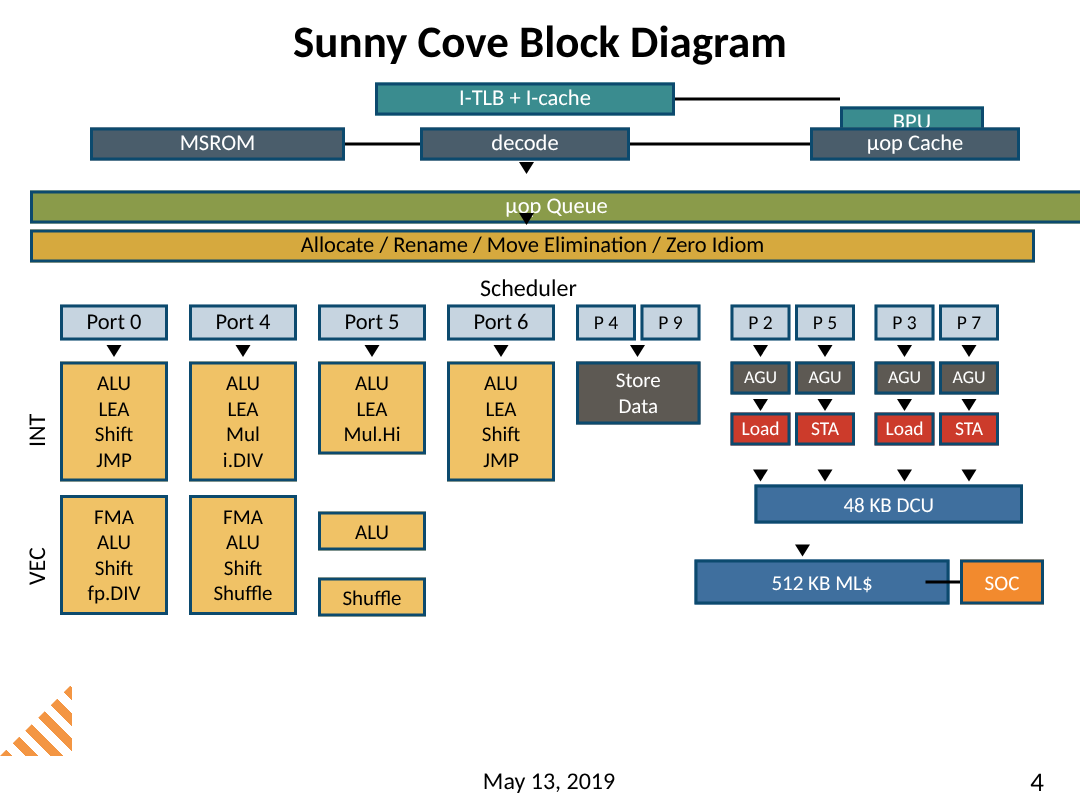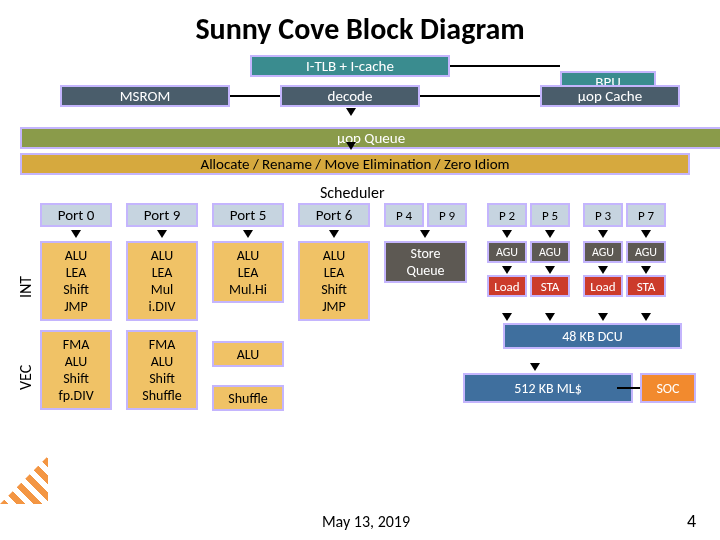--- a/index.html
+++ b/index.html
@@ -15,21 +15,21 @@
     font-size: 30px;
     font-weight: bold;
     padding: 10px 0 8px 0;
   }
   .diagram {
     position: relative;
     width: 100%;
     padding: 0 18px;
   }
   .box {
-    border: 2px solid #c4b5fd;
+    border: 2px solid #0c4a6e;
     text-align: center;
     font-size: 15px;
     display:flex; align-items:center; justify-content:center;
     position: absolute;
   }
   
   .c-teal   { background:#3a8c8f; color:#fff; }
   .c-slate  { background:#4a5d6b; color:#fff; }
   .c-olive  { background:#8a9b4a; color:#fff; }
   .c-gold   { background:#d6a93e; color:#000; }
@@ -103,21 +103,21 @@
 
   <div class="box c-olive" style="left:20px; top:72px; width:702px; height:22px;">µop Queue</div>
   <div class="arrow" style="left:346px; top:53px;"></div>
 
   <div class="box c-gold" style="left:20px; top:98px; width:670px; height:22px;">Allocate / Rename / Move Elimination / Zero Idiom</div>
   <div class="arrow" style="left:346px; top:87px;"></div>
 
   <div class="subtitle" style="left:320px; top:128px;">Scheduler</div>
 
   <div class="box c-port" style="left:40px;  top:148px; width:72px; height:24px;">Port 0</div>
-  <div class="box c-port" style="left:126px; top:148px; width:72px; height:24px;">Port 9</div>
+  <div class="box c-port" style="left:126px; top:148px; width:72px; height:24px;">Port 4</div>
   <div class="box c-port" style="left:212px; top:148px; width:72px; height:24px;">Port 5</div>
   <div class="box c-port" style="left:298px; top:148px; width:72px; height:24px;">Port 6</div>
   <div class="box c-port" style="left:384px; top:148px; width:40px; height:24px; font-size:13px;">P 4</div>
   <div class="box c-port" style="left:427px; top:148px; width:40px; height:24px; font-size:13px;">P 9</div>
   <div class="box c-port" style="left:487px; top:148px; width:40px; height:24px; font-size:13px;">P 2</div>
   <div class="box c-port" style="left:530px; top:148px; width:40px; height:24px; font-size:13px;">P 5</div>
   <div class="box c-port" style="left:583px; top:148px; width:40px; height:24px; font-size:13px;">P 3</div>
   <div class="box c-port" style="left:626px; top:148px; width:40px; height:24px; font-size:13px;">P 7</div>
 
   <div class="vlabel" style="left:16px; top:196px; height:72px;">INT</div>
@@ -132,21 +132,21 @@
 i.DIV</div>
   <div class="box c-alu" style="left:212px; top:186px; width:72px; height:62px; white-space:pre; font-size:14px;">ALU
 LEA
 Mul.Hi</div>
   <div class="box c-alu" style="left:298px; top:186px; width:72px; height:80px; white-space:pre; font-size:14px;">ALU
 LEA
 Shift
 JMP</div>
 
   <div class="box c-dgrey" style="left:384px; top:186px; width:83px; height:42px; white-space:pre; font-size:14px;">Store
-Queue</div>
+Data</div>
 
   <div class="box c-dgrey" style="left:487px; top:186px; width:40px; height:22px; font-size:12px;">AGU</div>
   <div class="box c-dgrey" style="left:530px; top:186px; width:40px; height:22px; font-size:12px;">AGU</div>
   <div class="box c-dgrey" style="left:583px; top:186px; width:40px; height:22px; font-size:12px;">AGU</div>
   <div class="box c-dgrey" style="left:626px; top:186px; width:40px; height:22px; font-size:12px;">AGU</div>
 
   <div class="box c-red" style="left:487px; top:220px; width:40px; height:22px;">Load</div>
   <div class="box c-red" style="left:530px; top:220px; width:40px; height:22px;">STA</div>
   <div class="box c-red" style="left:583px; top:220px; width:40px; height:22px;">Load</div>
   <div class="box c-red" style="left:626px; top:220px; width:40px; height:22px;">STA</div>

